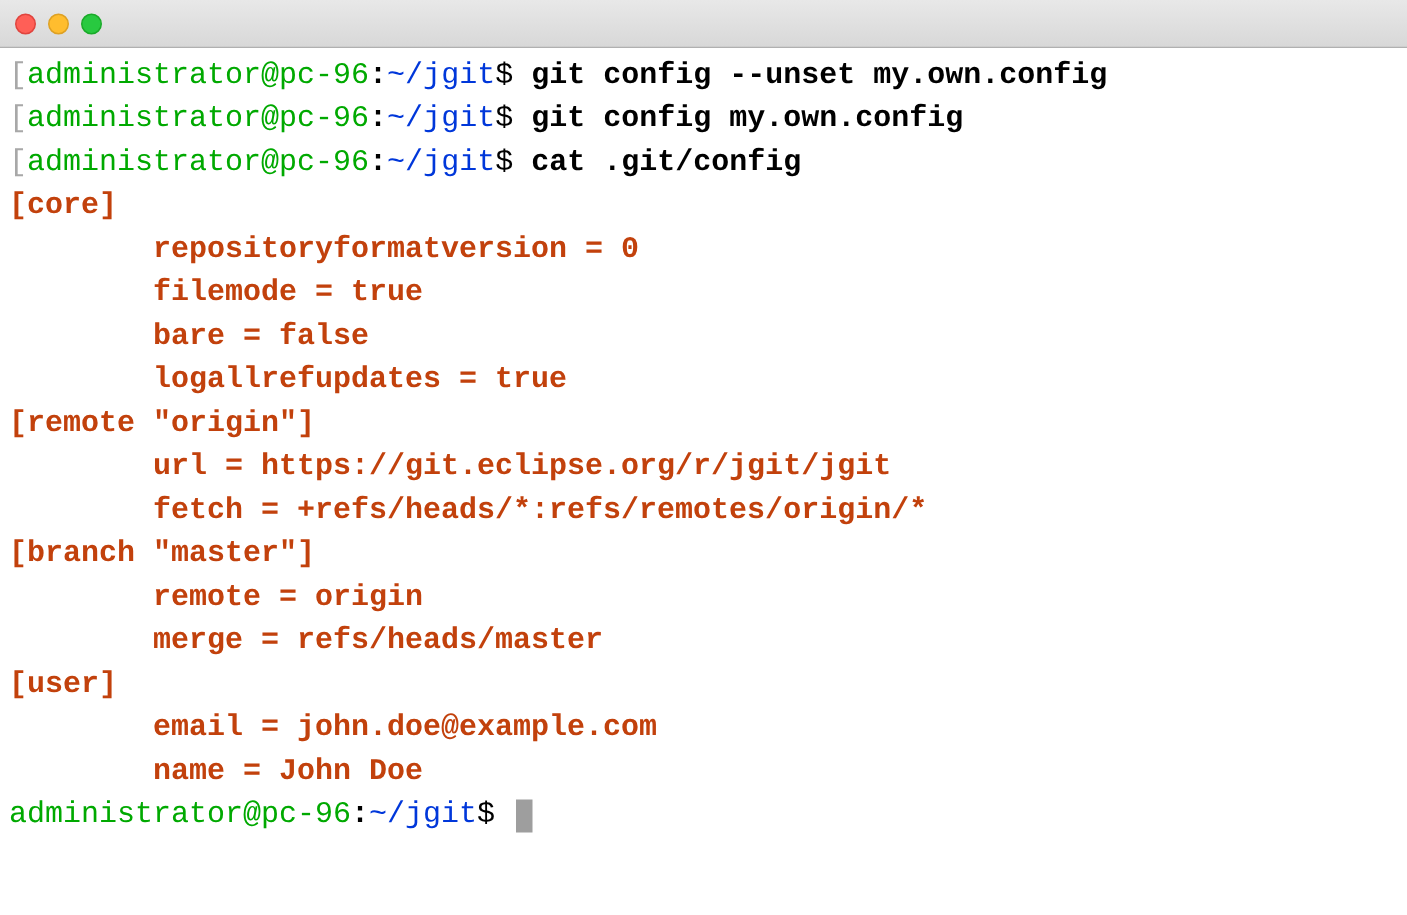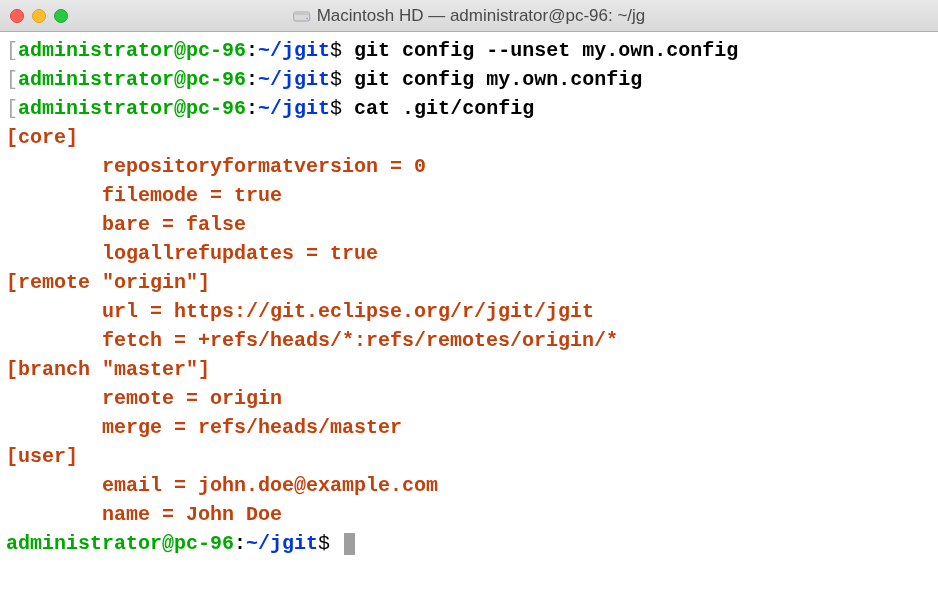--- a/index.html
+++ b/index.html
@@ -53,23 +53,23 @@
       width: 18px;
       height: 18px;
     }
     .terminal {
       padding: 4px 6px;
       line-height: 1.45;
       white-space: pre;
       color: #000;
       font-weight: 500;
     }
-    .prompt-user { color: #00a900; font-weight: bold; }
+    .prompt-user { color: #00a900; font-weight: normal; }
     .prompt-colon { color: #000; font-weight: bold; }
-    .prompt-path { color: #0037da; font-weight: bold; }
+    .prompt-path { color: #0037da; font-weight: normal; }
     .prompt-dollar { color: #000; font-weight: normal; }
     .prompt-bracket { color: #a8a8a8; font-weight: normal; }
     .cmd { color: #000; font-weight: bold; }
     .output { color: #c2410c; font-weight: bold; }
     .line { display: block; }
     .cursor {
       display: inline-block;
       width: 11px;
       height: 22px;
       background: #9e9e9e;
@@ -84,25 +84,17 @@
   </style>
 </head>
 <body>
 
 <div class="titlebar">
   <div class="traffic-lights">
     <div class="traffic-light tl-close"></div>
     <div class="traffic-light tl-min"></div>
     <div class="traffic-light tl-max"></div>
   </div>
-  <div class="title-center">
-    <svg class="disk-icon" viewBox="0 0 18 18">
-      <rect x="1" y="5" width="16" height="9" rx="2" fill="#d9d9d9" stroke="#999" stroke-width="0.8"></rect>
-      <rect x="1" y="5" width="16" height="3" rx="2" fill="#c7c7c7"></rect>
-      <circle cx="14.5" cy="11.5" r="0.9" fill="#6fb6ff"></circle>
-    </svg>
-    <span>Macintosh HD — administrator@pc-96: ~/jg</span>
-  </div>
 </div>
 
 <div class="terminal-area">
   <div class="terminal" id="terminal"><span class="line"><span class="prompt-bracket">[</span><span class="prompt-user">administrator@pc-96</span><span class="prompt-colon">:</span><span class="prompt-path">~/jgit</span><span class="prompt-dollar">$ </span><span class="cmd">git config --unset my.own.config</span></span><span class="line"><span class="prompt-bracket">[</span><span class="prompt-user">administrator@pc-96</span><span class="prompt-colon">:</span><span class="prompt-path">~/jgit</span><span class="prompt-dollar">$ </span><span class="cmd">git config my.own.config</span></span><span class="line"><span class="prompt-bracket">[</span><span class="prompt-user">administrator@pc-96</span><span class="prompt-colon">:</span><span class="prompt-path">~/jgit</span><span class="prompt-dollar">$ </span><span class="cmd">cat .git/config</span></span><span class="line output">[core]</span><span class="line output">        repositoryformatversion = 0</span><span class="line output">        filemode = true</span><span class="line output">        bare = false</span><span class="line output">        logallrefupdates = true</span><span class="line output">[remote "origin"]</span><span class="line output">        url = https://git.eclipse.org/r/jgit/jgit</span><span class="line output">        fetch = +refs/heads/*:refs/remotes/origin/*</span><span class="line output">[branch "master"]</span><span class="line output">        remote = origin</span><span class="line output">        merge = refs/heads/master</span><span class="line output">[user]</span><span class="line output">        email = john.doe@example.com</span><span class="line output">        name = John Doe</span><span class="line"><span class="prompt-user">administrator@pc-96</span><span class="prompt-colon">:</span><span class="prompt-path">~/jgit</span><span class="prompt-dollar">$ </span><span class="cursor"></span></span></div>
 </div>
 
 </body></html>

